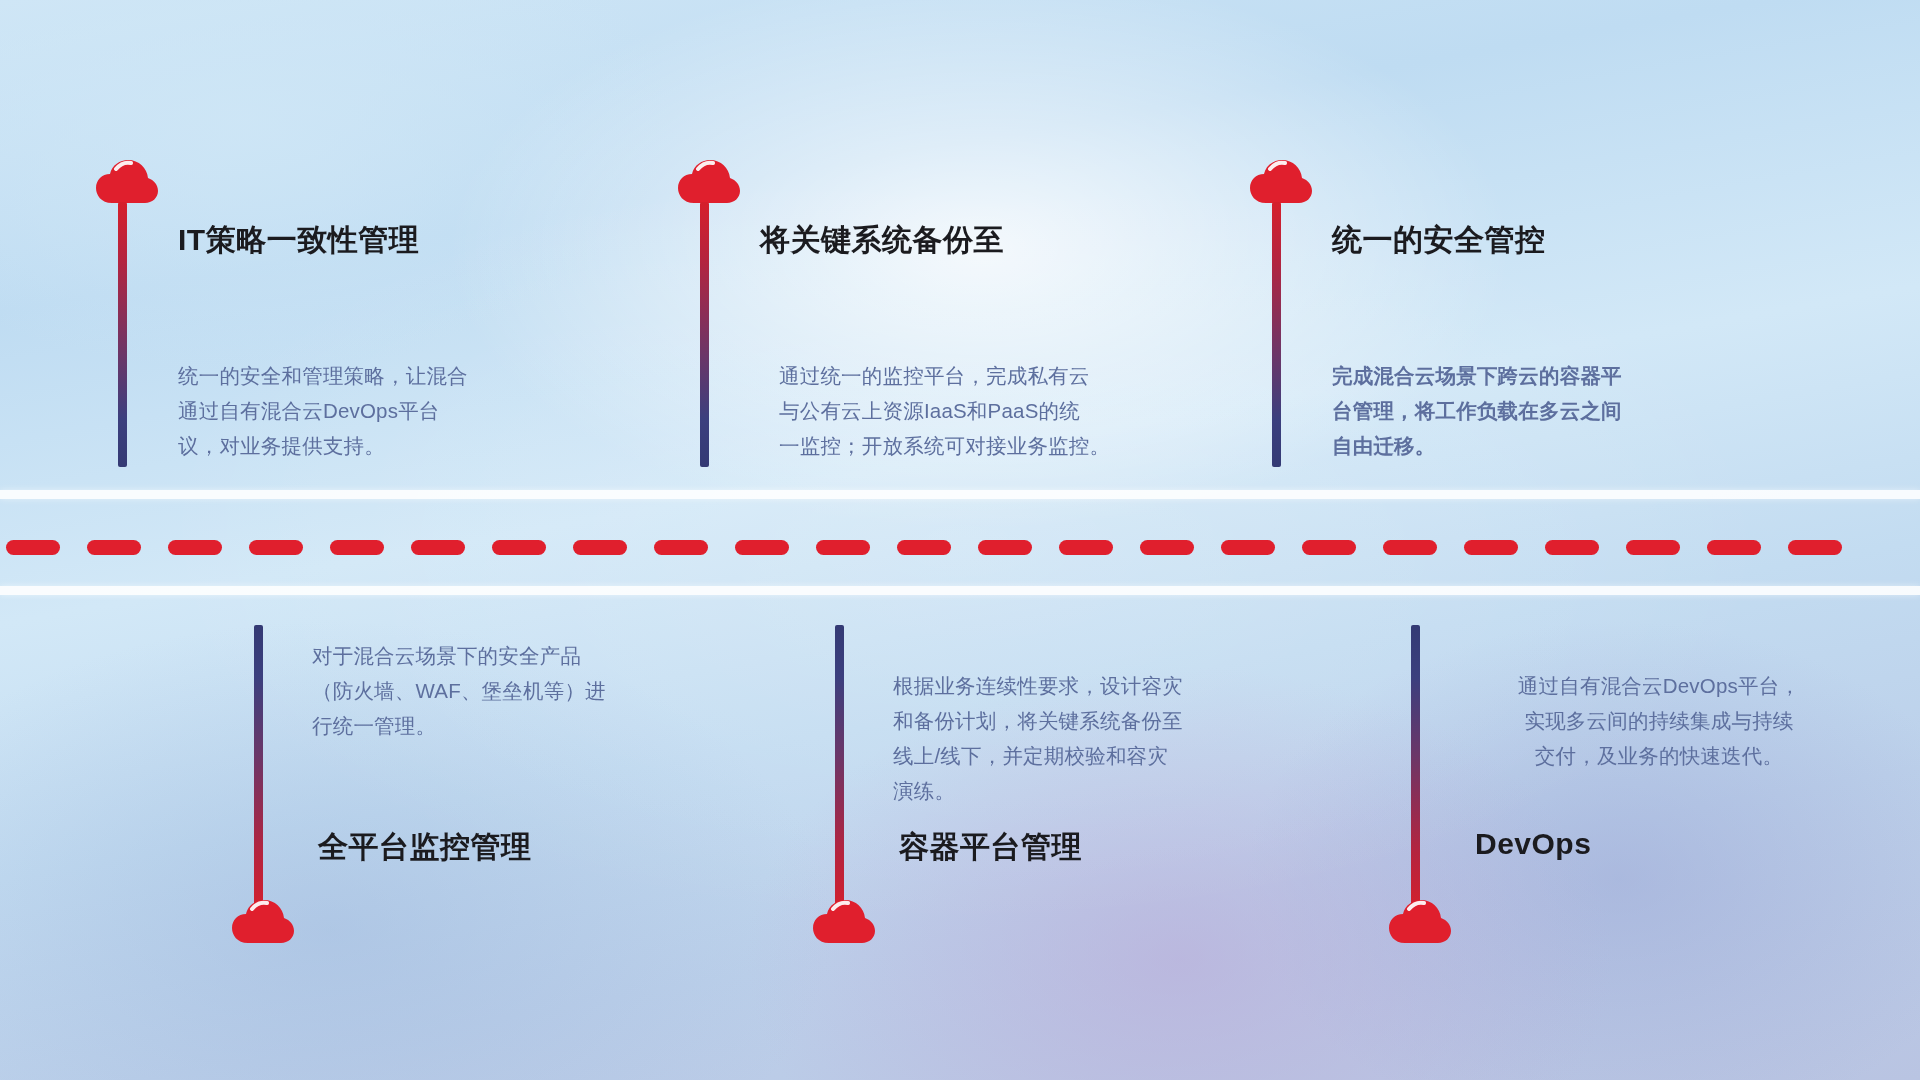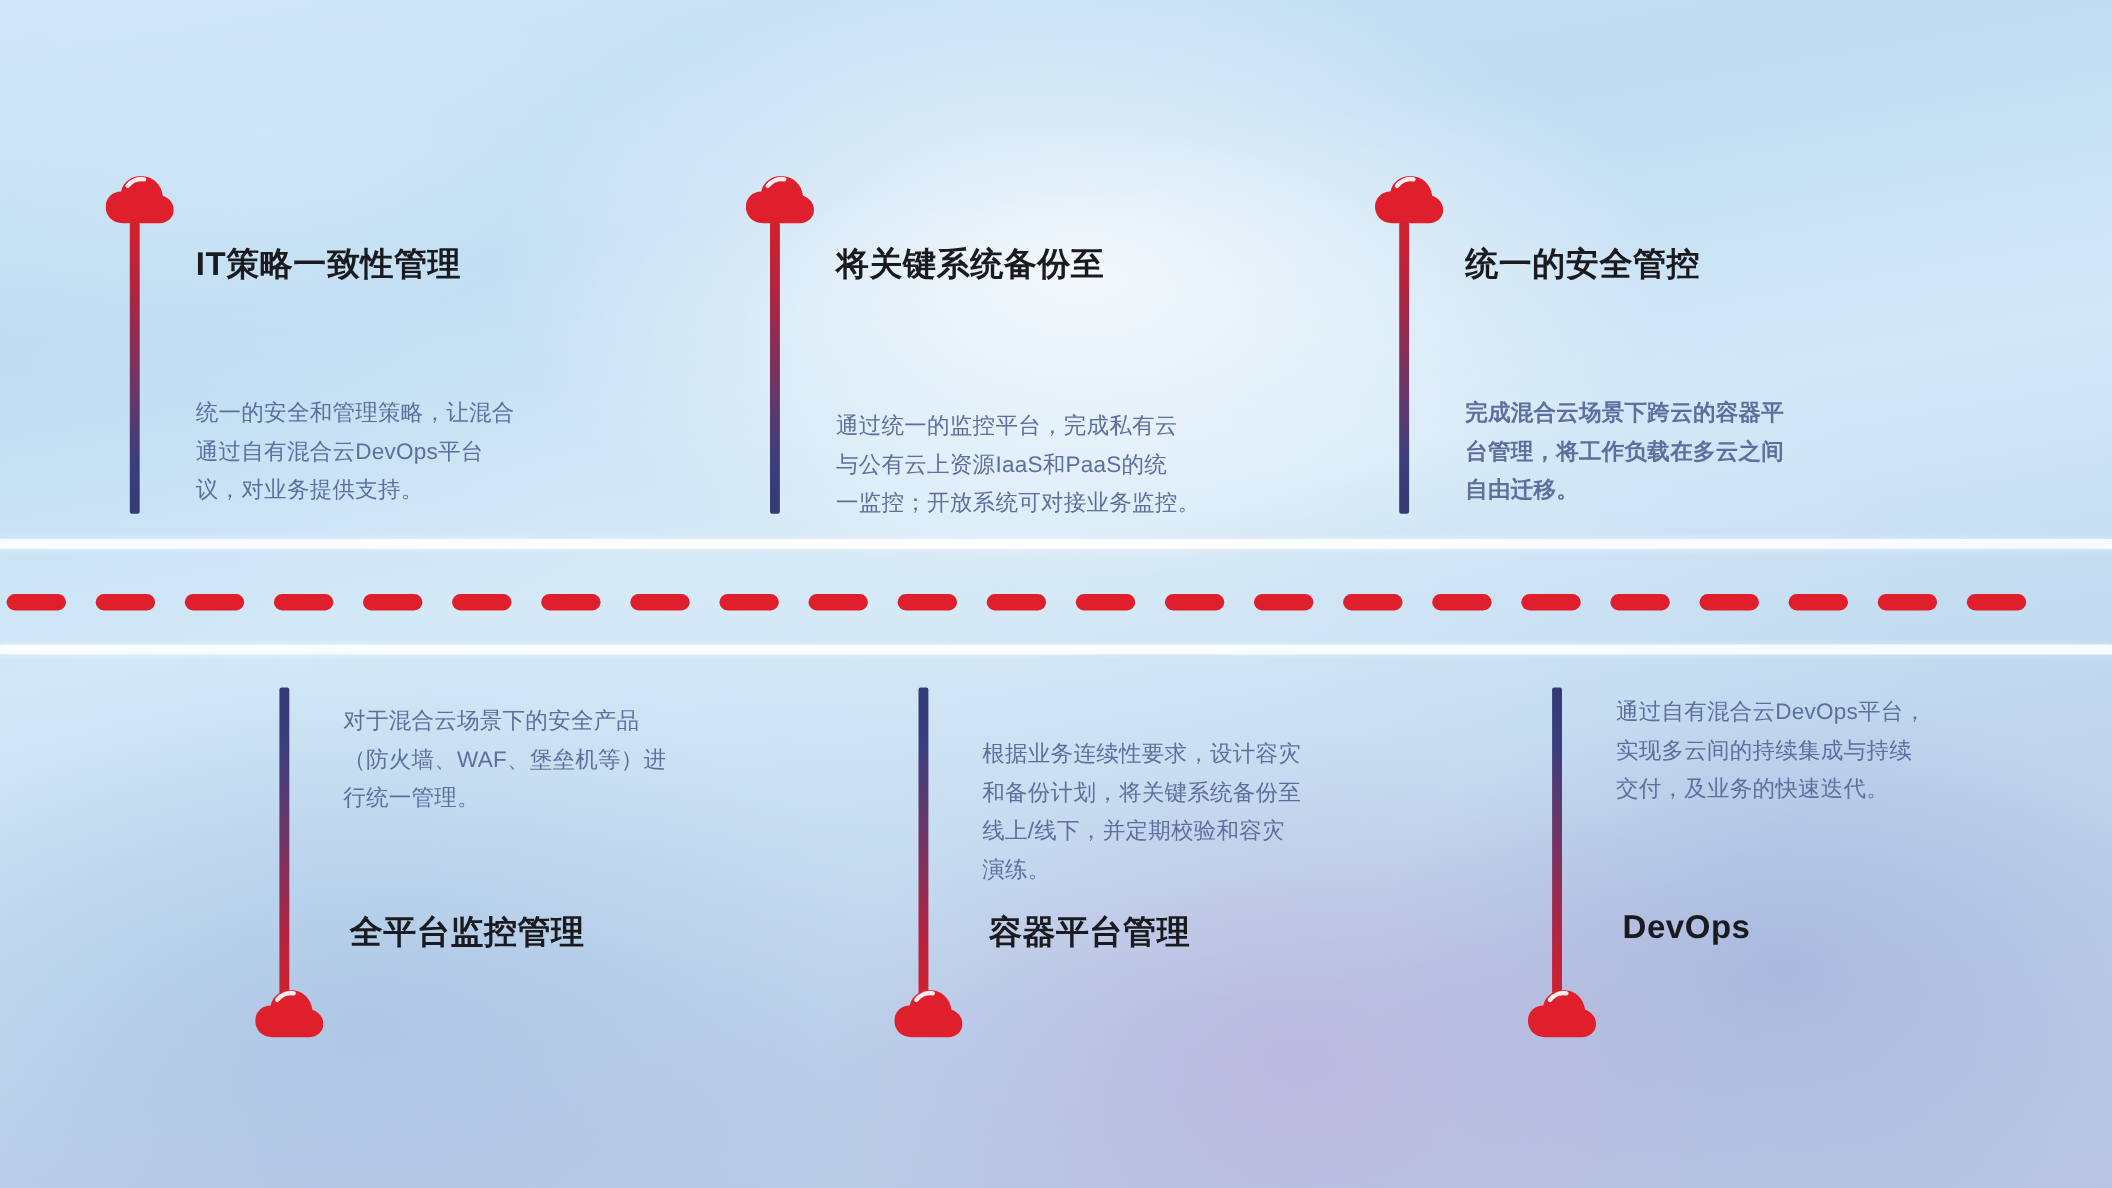--- a/index.html
+++ b/index.html
@@ -143,21 +143,21 @@
 
   <div class="card">
     <div class="cloud" style="left:678px; top:160px;">
       <svg viewBox="0 0 62 44" xmlns="http://www.w3.org/2000/svg">
         <path d="M16 43 C5 43 0 35 0 28 C0 20 6 14 14 14 C16 5 24 0 32 0 C43 0 51 8 52 18 C58 20 62 25 62 31 C62 38 56 43 49 43 Z" fill="#e01f2d"></path>
         <path d="M20 9 C24 4 30 2 35 3" stroke="#ffffff" stroke-width="4" stroke-linecap="round" fill="none" opacity="0.92"></path>
       </svg>
     </div>
     <div class="stem down" style="left:700px; top:202px; height:265px;"></div>
     <div class="card-title" style="left:760px; top:220px;">将关键系统备份至</div>
-    <div class="card-body" style="left:760px; top:358px;margin-top:12px;">通过统一的监控平台，完成私有云
+    <div class="card-body" style="left:779px; top:358px;">通过统一的监控平台，完成私有云
 与公有云上资源IaaS和PaaS的统
 一监控；开放系统可对接业务监控。</div>
   </div>
 
   <div class="card">
     <div class="cloud" style="left:1250px; top:160px;">
       <svg viewBox="0 0 62 44" xmlns="http://www.w3.org/2000/svg">
         <path d="M16 43 C5 43 0 35 0 28 C0 20 6 14 14 14 C16 5 24 0 32 0 C43 0 51 8 52 18 C58 20 62 25 62 31 C62 38 56 43 49 43 Z" fill="#e01f2d"></path>
         <path d="M20 9 C24 4 30 2 35 3" stroke="#ffffff" stroke-width="4" stroke-linecap="round" fill="none" opacity="0.92"></path>
       </svg>
@@ -222,21 +222,21 @@
     <div class="card-title" style="left:899px; top:827px;">容器平台管理</div>
     <div class="cloud" style="left:813px; top:900px;">
       <svg viewBox="0 0 62 44" xmlns="http://www.w3.org/2000/svg">
         <path d="M16 43 C5 43 0 35 0 28 C0 20 6 14 14 14 C16 5 24 0 32 0 C43 0 51 8 52 18 C58 20 62 25 62 31 C62 38 56 43 49 43 Z" fill="#e01f2d"></path>
         <path d="M20 9 C24 4 30 2 35 3" stroke="#ffffff" stroke-width="4" stroke-linecap="round" fill="none" opacity="0.92"></path>
       </svg>
     </div>
   </div>
 
   <div class="card">
-    <div class="card-body" style="left:1469px; top:630px;">通过自有混合云DevOps平台，
+    <div class="card-body" style="left:1469px; top:668px;text-align:center;">通过自有混合云DevOps平台，
 实现多云间的持续集成与持续
 交付，及业务的快速迭代。</div>
     <div class="stem up" style="left:1411px; top:625px; height:290px;"></div>
     <div class="card-title" style="left:1475px; top:827px;">DevOps</div>
     <div class="cloud" style="left:1389px; top:900px;">
       <svg viewBox="0 0 62 44" xmlns="http://www.w3.org/2000/svg">
         <path d="M16 43 C5 43 0 35 0 28 C0 20 6 14 14 14 C16 5 24 0 32 0 C43 0 51 8 52 18 C58 20 62 25 62 31 C62 38 56 43 49 43 Z" fill="#e01f2d"></path>
         <path d="M20 9 C24 4 30 2 35 3" stroke="#ffffff" stroke-width="4" stroke-linecap="round" fill="none" opacity="0.92"></path>
       </svg>
     </div>

